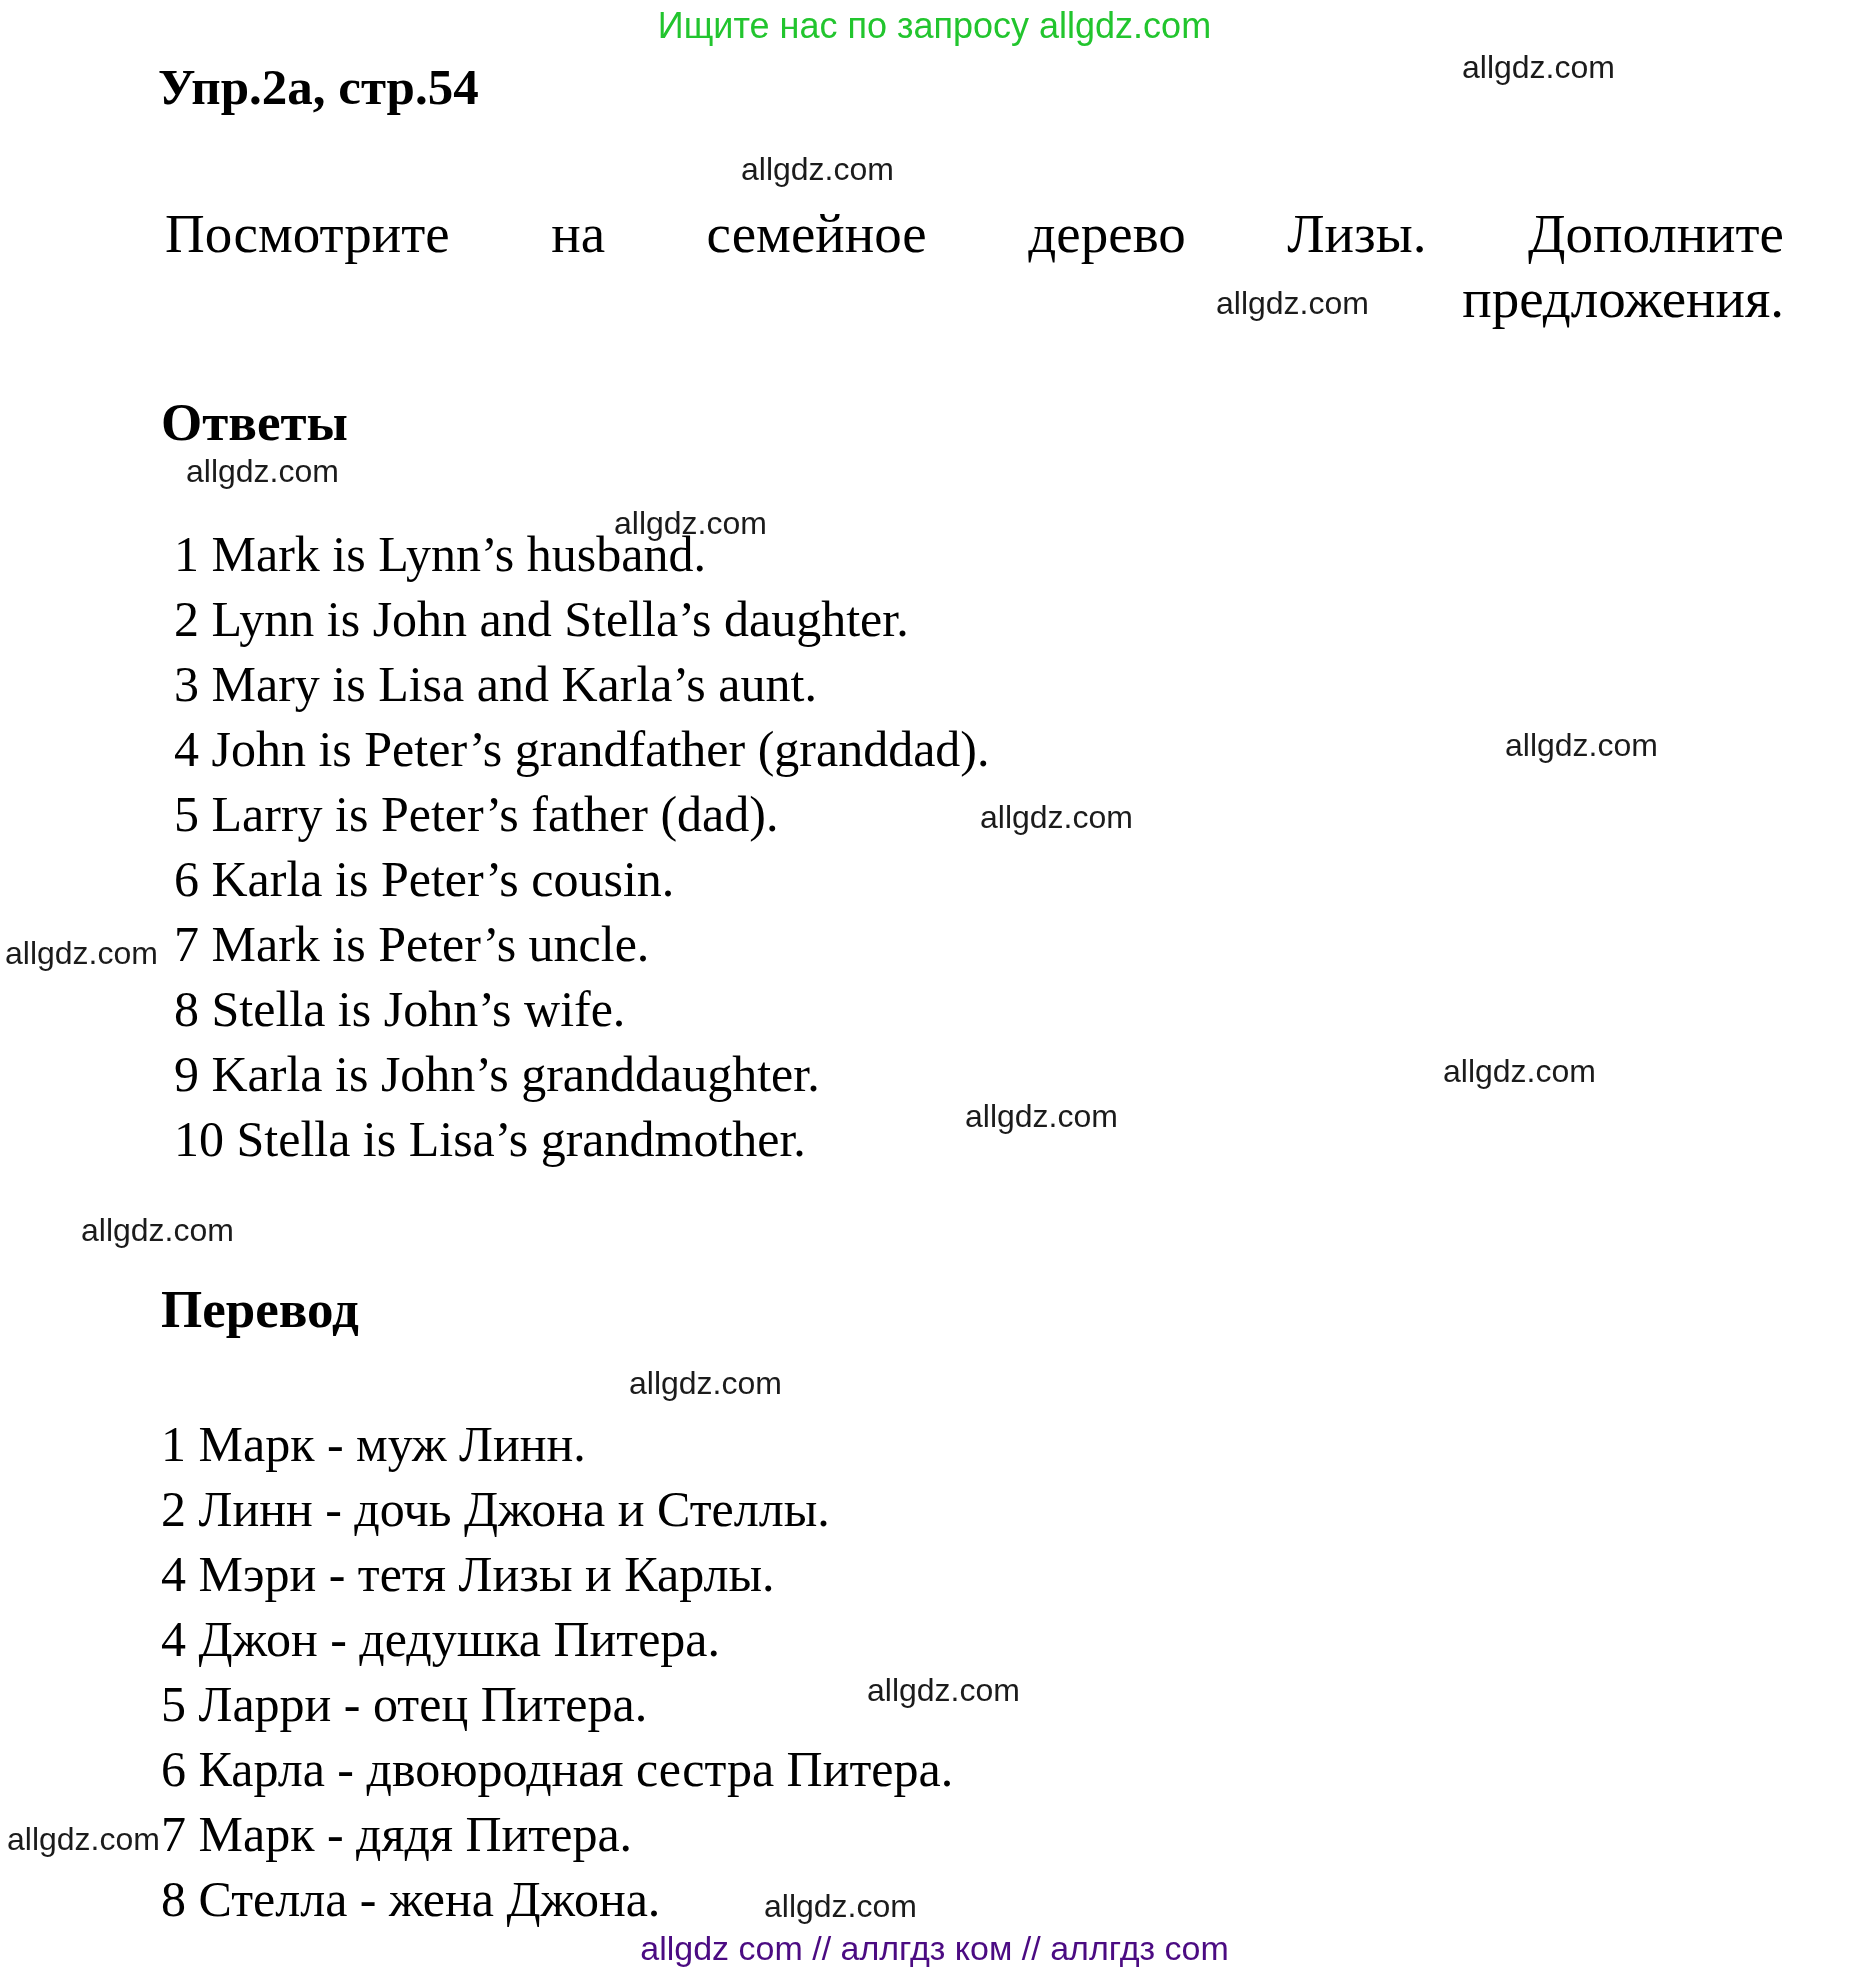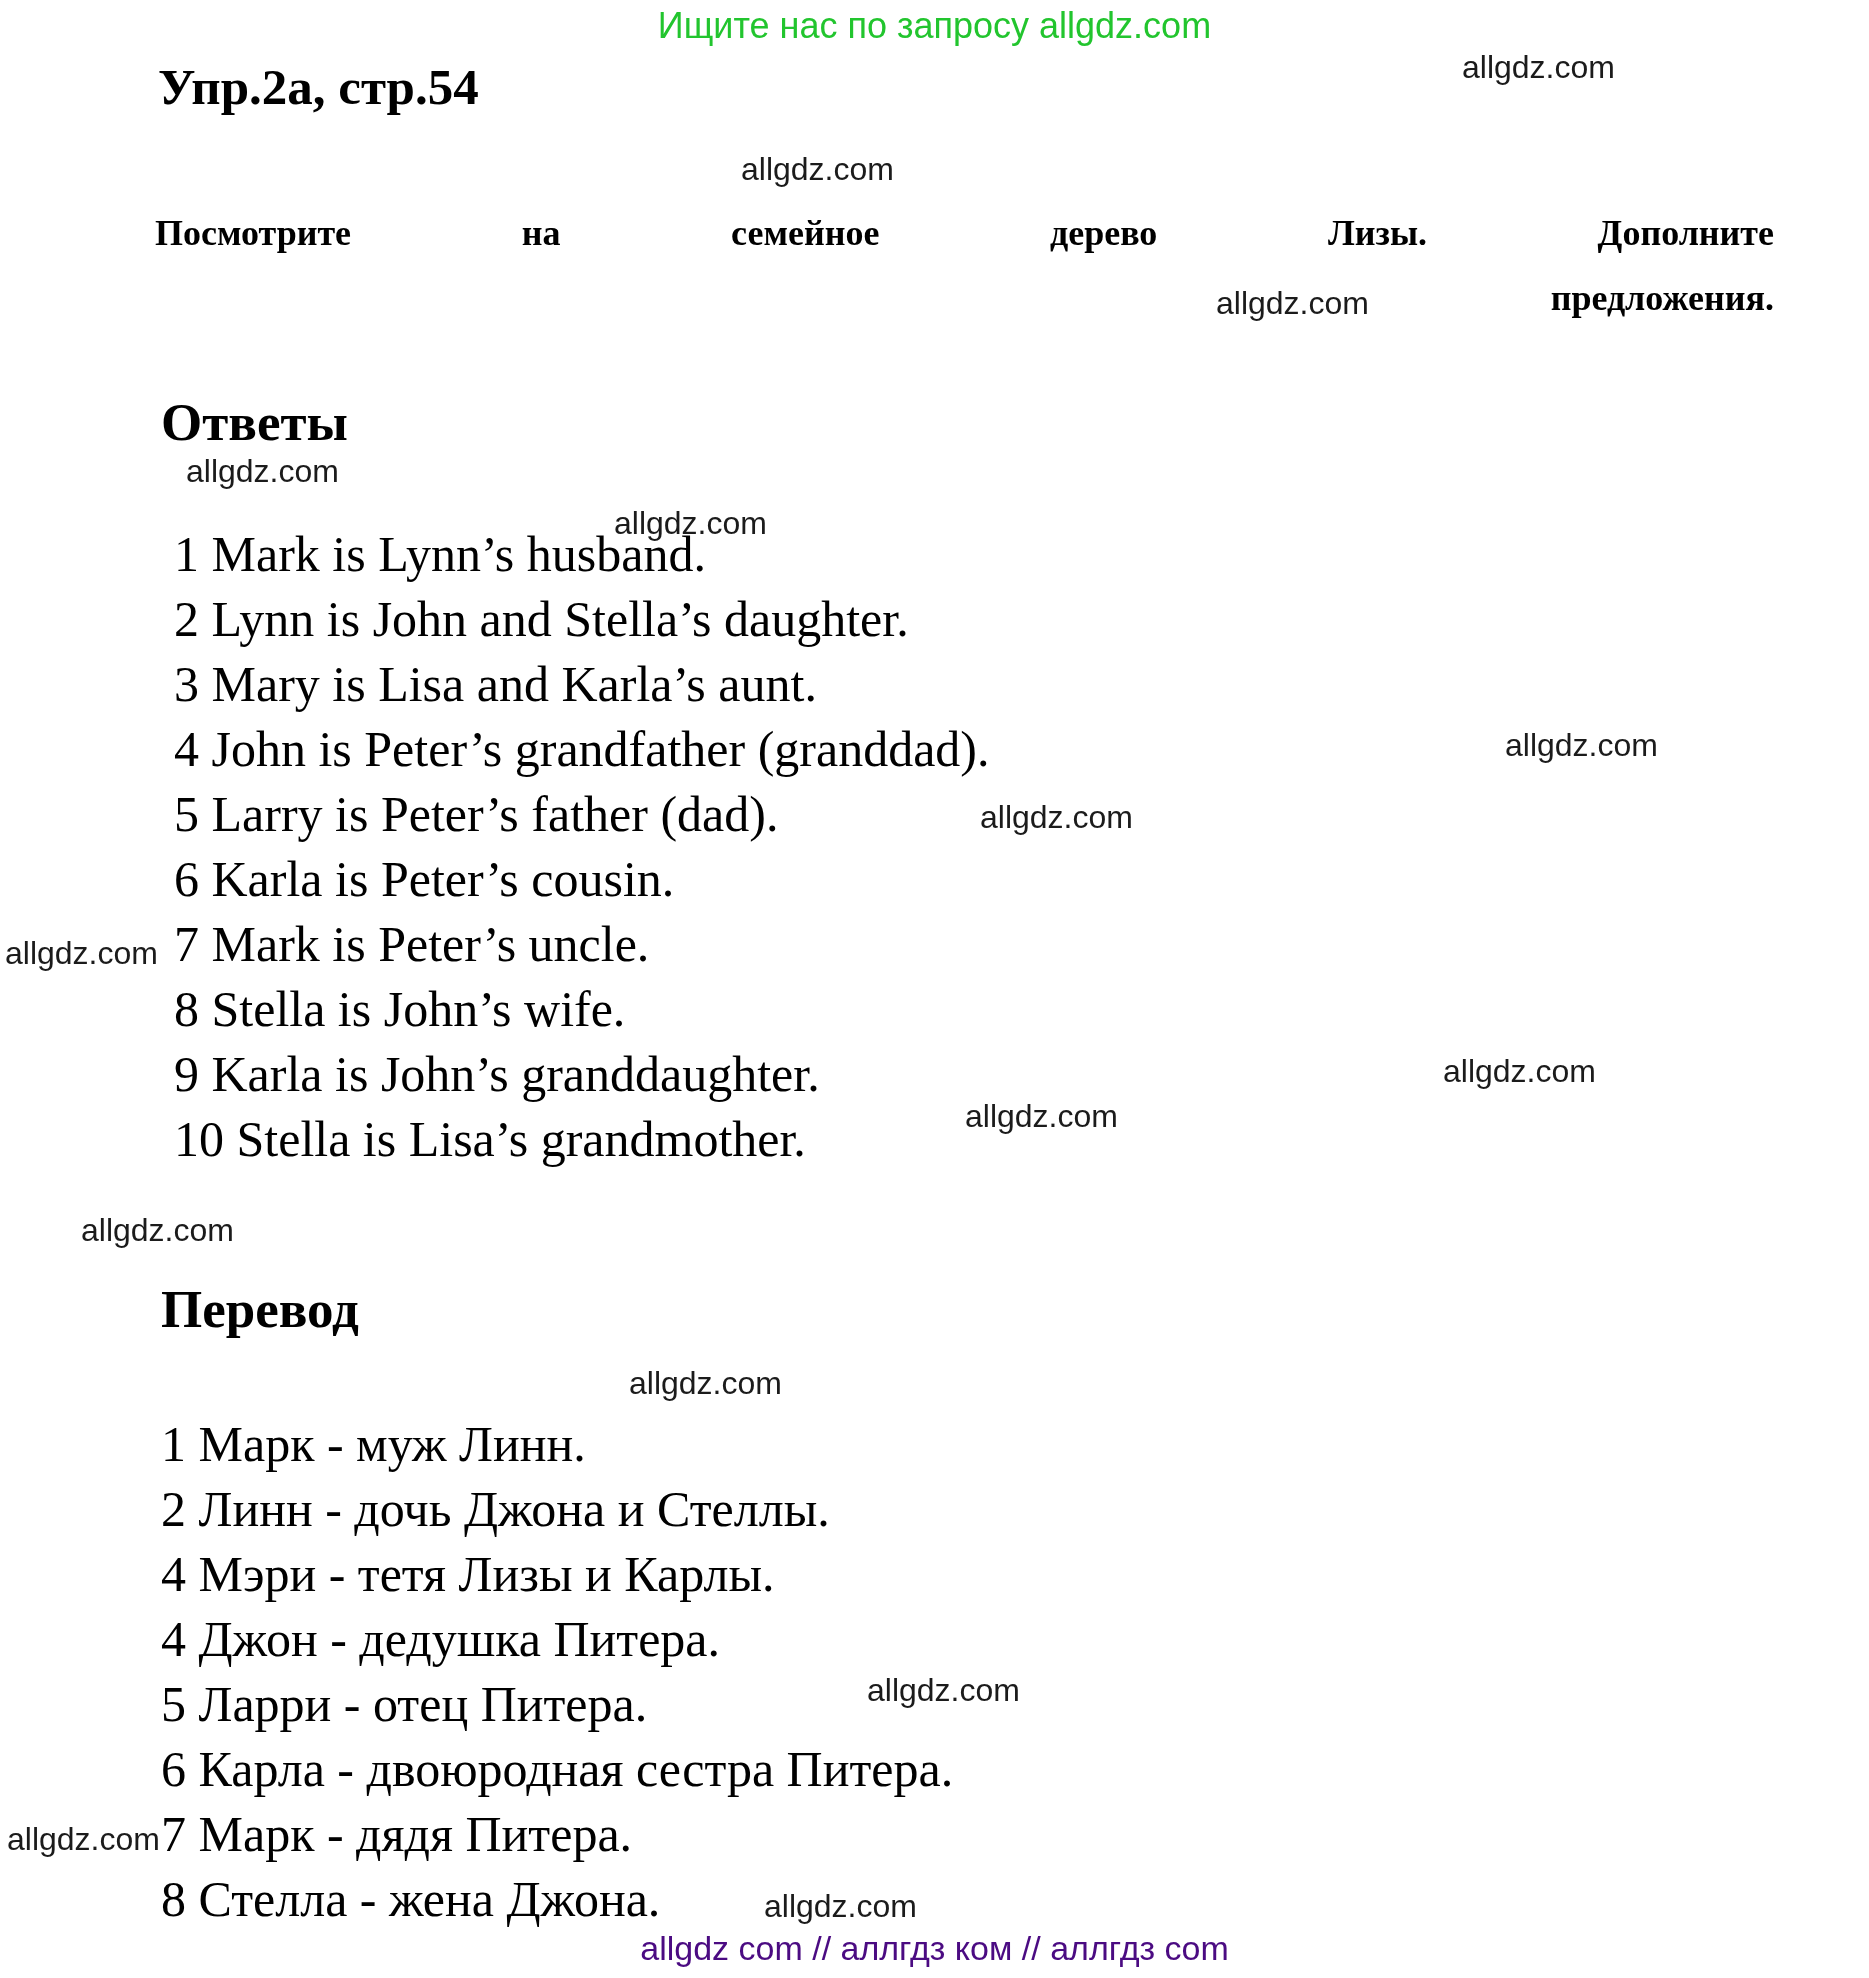--- a/index.html
+++ b/index.html
@@ -33,22 +33,22 @@
     font-size: 32px; line-height: 1;
     color: #1b1b1b;
     white-space: nowrap;
   }
   .doc-title {
     left: 158px; top: 62px;
     font-size: 51px; font-weight: bold; line-height: 1;
     white-space: nowrap;
   }
   .task {
-    left: 6px; top: 201px; width: 1768px;
-    font-size: 36px; font-weight: bold; line-height: 65px;
+    left: 16px; top: 201px; width: 1768px;
+    font-size: 55px; font-weight: normal; line-height: 65px;
   }
   .task .line1 {
     padding-left: 149px;
     text-align: justify;
     text-align-last: justify;
   }
   .task .line2 { text-align: right; }
 
   .section-heading {
     font-size: 53px; font-weight: bold; line-height: 1;

